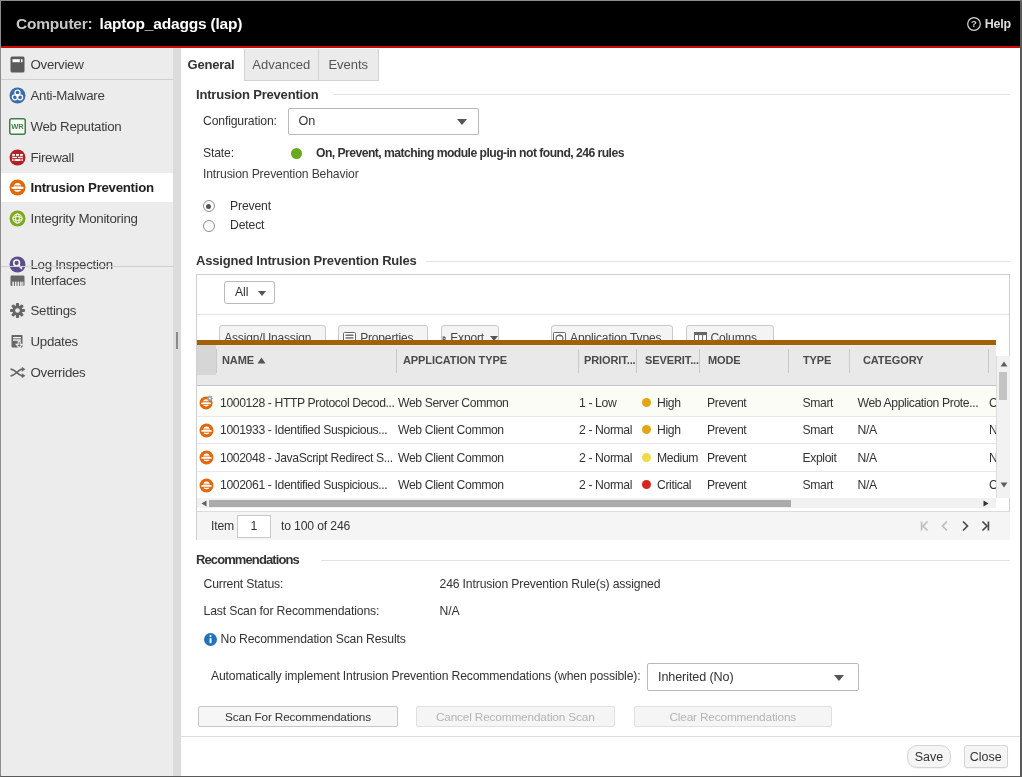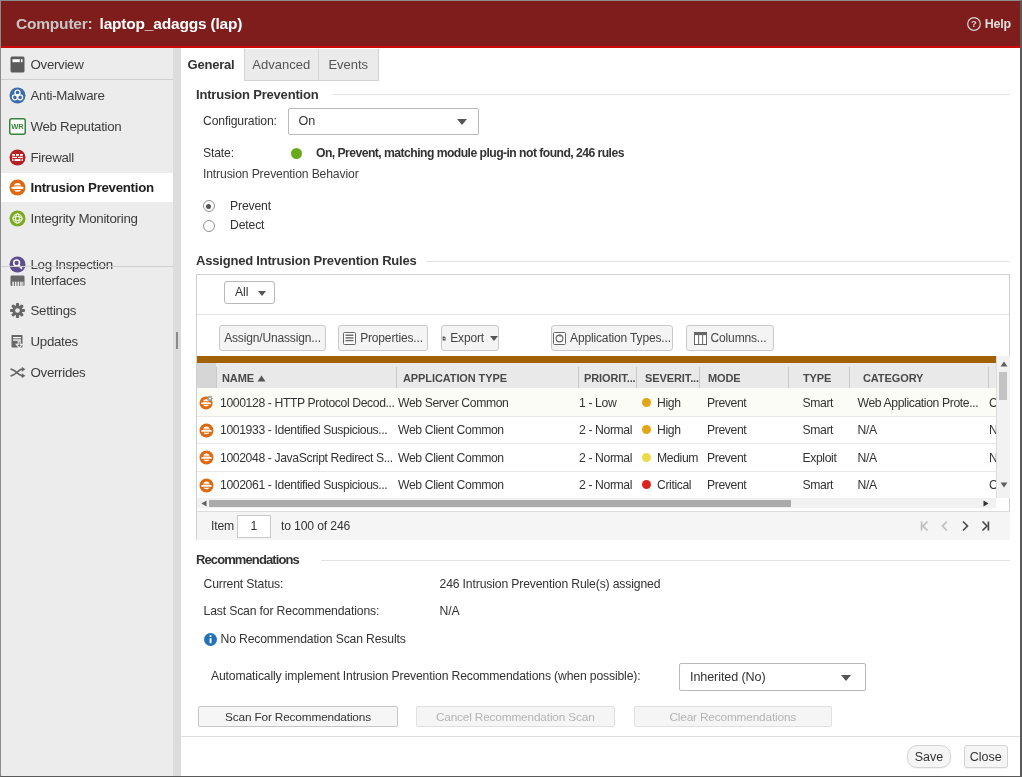--- a/index.html
+++ b/index.html
@@ -3,21 +3,21 @@
 <meta charset="utf-8">
 <style>
   * { margin:0; padding:0; box-sizing:border-box; }
   html,body { width:1022px; height:777px; overflow:hidden; }
   body { font-family:"Liberation Sans", sans-serif; position:relative; background:#fff; }
   #page { position:absolute; left:0; top:0; width:1022px; height:777px;
           border-top:1px solid #8c8c8c; border-left:1px solid #8c8c8c;
           border-right:2px solid #5a5a5a; border-bottom:2px solid #5a5a5a; }
   .abs { position:absolute; }
   
-  #hdr { position:absolute; left:0; top:0; width:1019px; height:45px; background:#7f1d1d; }
+  #hdr { position:absolute; left:0; top:0; width:1019px; height:45px; background:#000000; }
   #hdr .title { position:absolute; left:15px; top:0; height:45px; line-height:45px; color:#fff;
                 font-size:15.5px; letter-spacing:-0.2px; }
   #redline { position:absolute; left:0; top:45px; width:1019px; height:2px; background:#cd0a0a; }
   
   #side { position:absolute; left:0; top:47px; width:172px; height:728px; background:#ececec; }
   #gutter { position:absolute; left:172px; top:47px; width:7.5px; height:728px; background:#dcdcdc; z-index:4; }
   .sideitem { position:absolute; left:0; width:172px; height:31px; }
   .sideitem .ic { position:absolute; left:8px; top:7px; width:17px; height:17px; }
   .sideitem .lb { position:absolute; left:29.5px; top:0; line-height:31px; font-size:13.3px;
                   color:#3d3d3d; letter-spacing:-0.3px; white-space:nowrap; }
@@ -256,21 +256,21 @@
         Application Types...</div>
       <div class="tbtn" style="left:489px; width:88px;">
         <svg width="13" height="13" viewBox="0 0 13 13" style="margin-right:4px;">
             <rect x="0.5" y="0.5" width="12" height="12" fill="#fff" stroke="#666"></rect>
             <rect x="0.5" y="0.5" width="12" height="2.6" fill="#666"></rect>
             <line x1="4.6" y1="3" x2="4.6" y2="12.5" stroke="#666"></line>
             <line x1="8.6" y1="3" x2="8.6" y2="12.5" stroke="#666"></line>
           </svg>
         Columns...</div>
 
-      <div class="abs" style="left:0; top:81px; width:798.5px; height:46px; background:#e9e9e9; border-top:7px solid #a16207; border-bottom:1px solid #c4c4c4;">
+      <div class="abs" style="left:0; top:65px; width:798.5px; height:46px; background:#e9e9e9; border-top:5px solid #a16207; border-bottom:1px solid #c4c4c4;">
         <div class="abs" style="left:0; top:0; width:19px; height:30px; background:#d6d6d6;"></div>
         <div class="hcell" style="left:25px;">NAME</div>
         <svg class="abs" style="left:60px; top:12px;" width="9" height="7" viewBox="0 0 9 7">
             <path d="M4.5 0.5 L8.5 6.5 H0.5 Z" fill="#555"></path>
           </svg>
         <div class="hcell" style="left:206px;">APPLICATION TYPE</div>
         <div class="hcell" style="left:387px;">PRIORIT...</div>
         <div class="hcell" style="left:448px;">SEVERIT...</div>
         <div class="hcell" style="left:511px;">MODE</div>
         <div class="hcell" style="left:606px;">TYPE</div>
@@ -410,21 +410,21 @@
     <div class="lbl" style="left:260.5px; top:529.5px; line-height:13px;">246 Intrusion Prevention Rule(s) assigned</div>
     <div class="lbl" style="left:24.5px; top:556.5px; line-height:13px;">Last Scan for Recommendations:</div>
     <div class="lbl" style="left:260.5px; top:556.5px; line-height:13px;">N/A</div>
     <svg class="abs" style="left:24.5px; top:584.5px;" width="13" height="13" viewBox="0 0 13 13">
         <circle cx="6.5" cy="6.5" r="6.5" fill="#2272b9"></circle>
         <rect x="5.6" y="5.2" width="1.9" height="5" fill="#fff"></rect>
         <circle cx="6.5" cy="3.1" r="1.1" fill="#fff"></circle>
       </svg>
     <div class="lbl" style="left:41.5px; top:584.5px; line-height:13px;">No Recommendation Scan Results</div>
     <div class="lbl" style="left:32px; top:622px; line-height:13px;">Automatically implement Intrusion Prevention Recommendations (when possible):</div>
-    <div class="ddown" style="left:468px; top:615px; width:187px; height:28px;margin-left:32px;">
+    <div class="ddown" style="left:468px; top:615px; width:212px; height:28px;">
       <span class="tx" style="line-height:26px;">Inherited (No)</span>
       <div class="caret" style="right:14px; top:11px;"></div>
     </div>
     <div class="recbtn" style="left:19px; width:200px;">Scan For Recommendations</div>
     <div class="recbtn dis" style="left:236.5px; width:199.5px;">Cancel Recommendation Scan</div>
     <div class="recbtn dis" style="left:454.5px; width:198.5px;">Clear Recommendations</div>
 
     <div class="abs" style="left:0; top:687.5px; width:841px; height:1px; background:#dddddd;"></div>
     <div class="botbtn" style="left:728px; width:44px;border-radius:10px;">Save</div>
     <div class="botbtn" style="left:785px; width:43.5px;">Close</div>

